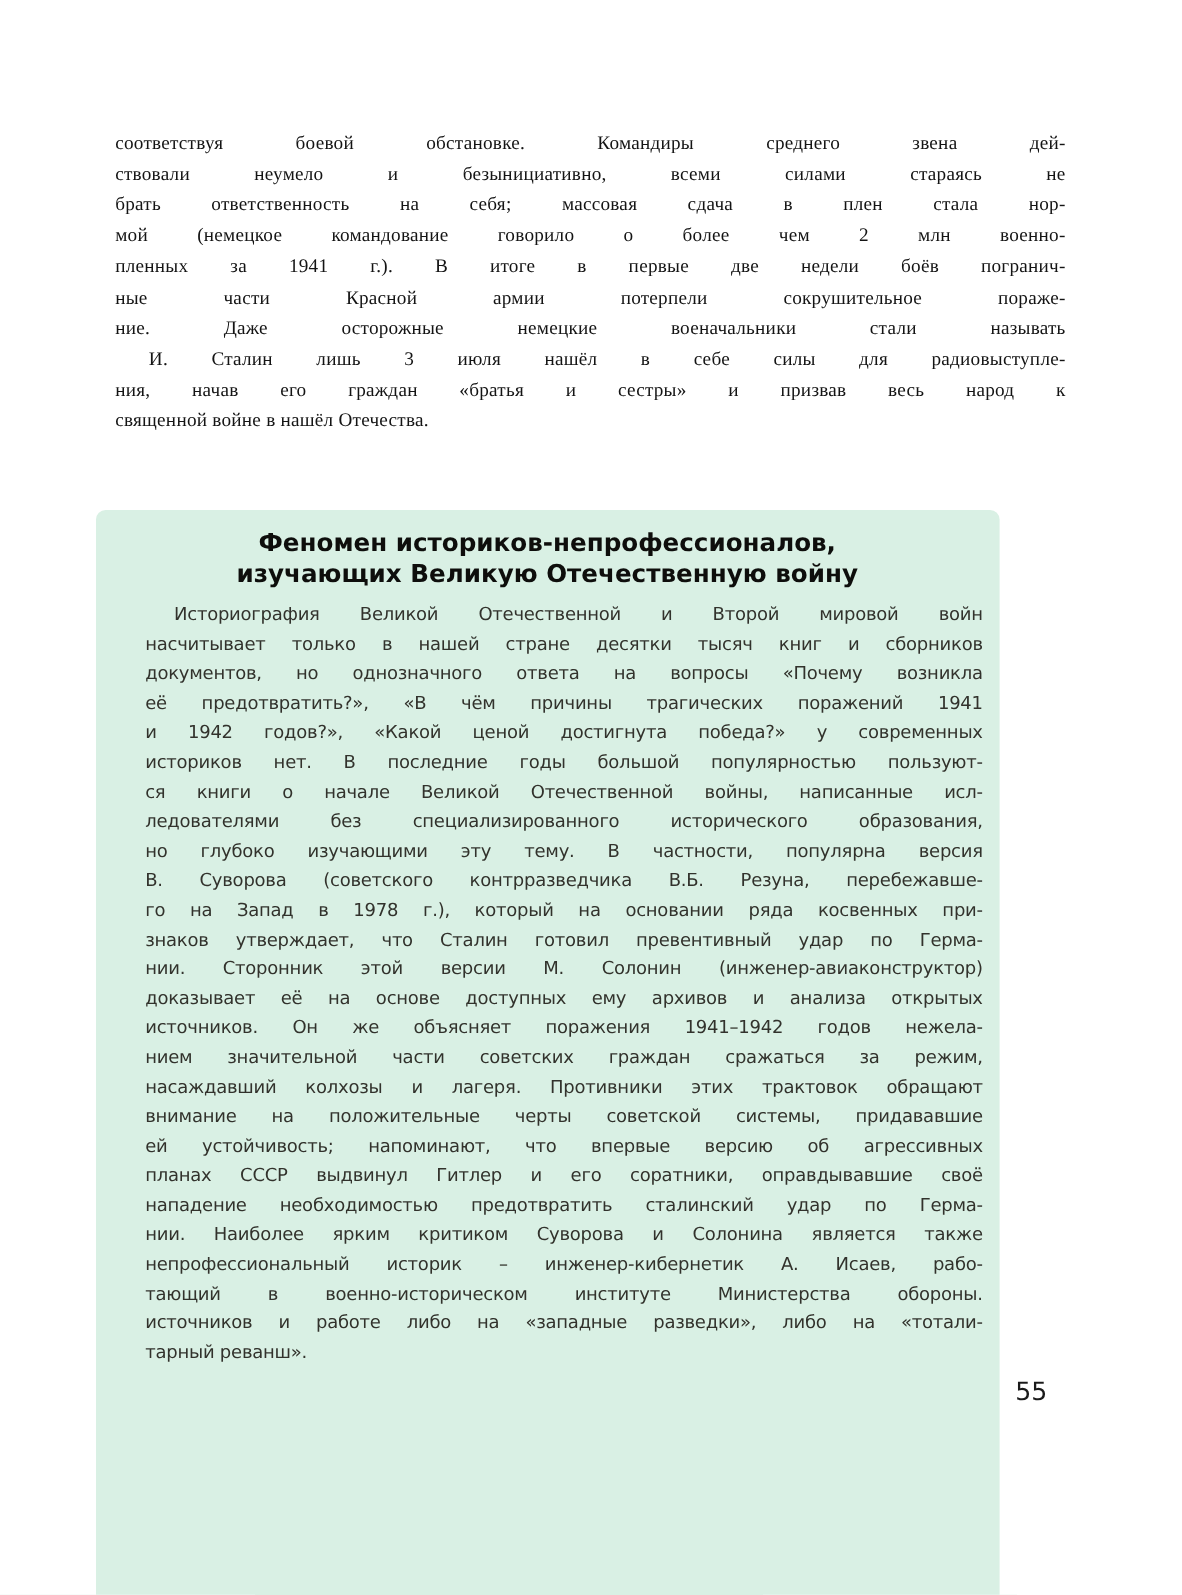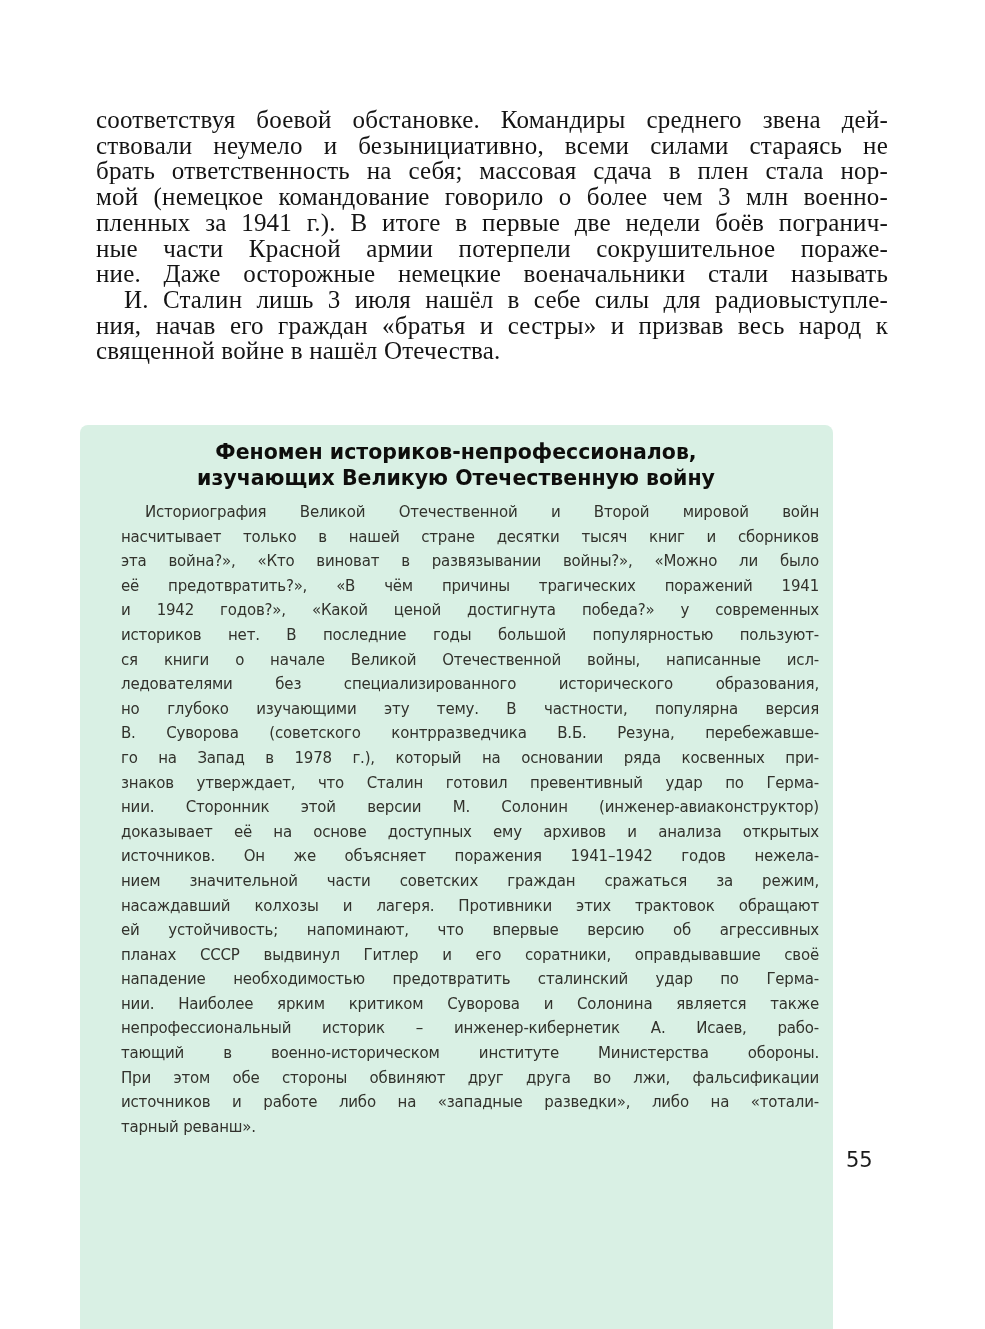--- a/index.html
+++ b/index.html
@@ -10,21 +10,21 @@
     overflow: hidden;
     font-family: "Liberation Serif", serif;
   }
   .page { position: absolute; inset: 0; }
 
   
   .main-text {
     position: absolute;
     left: 96px; top: 107px; width: 792px;
     font-family: "Liberation Serif", serif;
-    font-size: 25px;
+    font-size: 16px;
     line-height: 25.7px;
     color: #141414;
     letter-spacing: 0.2px;
   }
   .line {
     text-align: justify;
     text-align-last: justify;
     white-space: normal;
   }
   .line.last { text-align-last: left; }
@@ -70,62 +70,62 @@
 </head>
 <body>
 
 <div class="page">
 
   <div class="main-text">
     <div class="para">
         <div class="line">соответствуя боевой обстановке. Командиры среднего звена дей-</div>
         <div class="line">ствовали неумело и безынициативно, всеми силами стараясь не</div>
         <div class="line">брать ответственность на себя; массовая сдача в плен стала нор-</div>
-        <div class="line">мой (немецкое командование говорило о более чем 3 млн военно-</div>
+        <div class="line">мой (немецкое командование говорило о более чем 2 млн военно-</div>
         <div class="line">пленных за 1941 г.). В итоге в первые две недели боёв погранич-</div>
         <div class="line">ные части Красной армии потерпели сокрушительное пораже-</div>
         <div class="line">ние. Даже осторожные немецкие военачальники стали называть</div>
       </div>
     <div class="para indent">
         <div class="line">И. Сталин лишь 3 июля нашёл в себе силы для радиовыступле-</div>
         <div class="line">ния, начав его граждан «братья и сестры» и призвав весь народ к</div>
         <div class="line last">священной войне в нашёл Отечества.</div>
       </div>
   </div>
 
   <div class="info-box">
     <div class="box-title">
       <div>Феномен историков-непрофессионалов,</div>
       <div>изучающих Великую Отечественную войну</div>
     </div>
     <div class="box-body para indent">
         <div class="line">Историография Великой Отечественной и Второй мировой войн</div>
         <div class="line">насчитывает только в нашей стране десятки тысяч книг и сборников</div>
-        <div class="line">эта война?», «Кто виноват в развязывании войны?», «Можно ли было</div>
+        <div class="line">документов, но однозначного ответа на вопросы «Почему возникла</div>
         <div class="line">её предотвратить?», «В чём причины трагических поражений 1941</div>
         <div class="line">и 1942 годов?», «Какой ценой достигнута победа?» у современных</div>
         <div class="line">историков нет. В последние годы большой популярностью пользуют-</div>
         <div class="line">ся книги о начале Великой Отечественной войны, написанные исл-</div>
         <div class="line">ледователями без специализированного исторического образования,</div>
         <div class="line">но глубоко изучающими эту тему. В частности, популярна версия</div>
         <div class="line">В. Суворова (советского контрразведчика В.Б. Резуна, перебежавше-</div>
         <div class="line">го на Запад в 1978 г.), который на основании ряда косвенных при-</div>
         <div class="line">знаков утверждает, что Сталин готовил превентивный удар по Герма-</div>
         <div class="line">нии. Сторонник этой версии М. Солонин (инженер-авиаконструктор)</div>
         <div class="line">доказывает её на основе доступных ему архивов и анализа открытых</div>
         <div class="line">источников. Он же объясняет поражения 1941–1942 годов нежела-</div>
         <div class="line">нием значительной части советских граждан сражаться за режим,</div>
         <div class="line">насаждавший колхозы и лагеря. Противники этих трактовок обращают</div>
+        <div class="line">внимание на положительные черты советской системы, придававшие</div>
         <div class="line">ей устойчивость; напоминают, что впервые версию об агрессивных</div>
         <div class="line">планах СССР выдвинул Гитлер и его соратники, оправдывавшие своё</div>
         <div class="line">нападение необходимостью предотвратить сталинский удар по Герма-</div>
         <div class="line">нии. Наиболее ярким критиком Суворова и Солонина является также</div>
         <div class="line">непрофессиональный историк – инженер-кибернетик А. Исаев, рабо-</div>
         <div class="line">тающий в военно-историческом институте Министерства обороны.</div>
-        <div class="line">При этом обе стороны обвиняют друг друга во лжи, фальсификации</div>
         <div class="line">источников и работе либо на «западные разведки», либо на «тотали-</div>
         <div class="line last">тарный реванш».</div>
       </div>
   </div>
 
   <div class="page-number">55</div>
 
 </div>
 
 </body></html>

